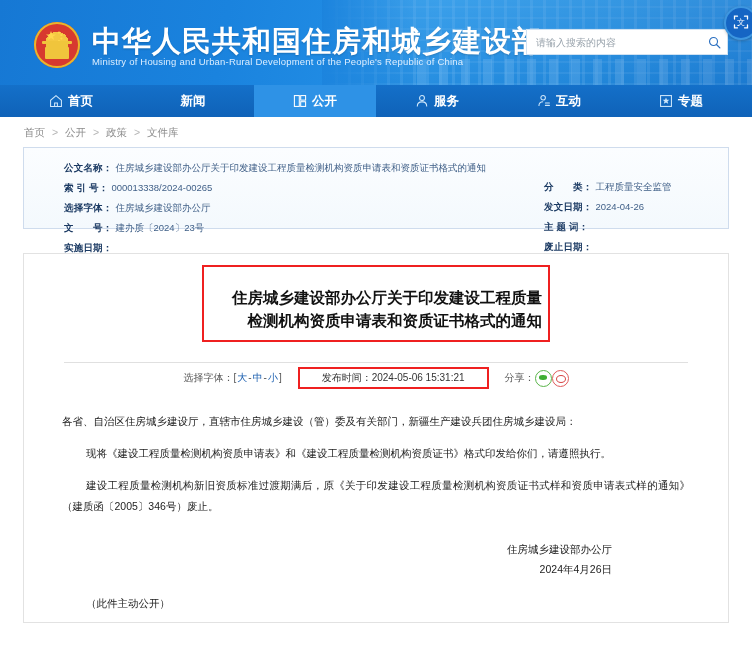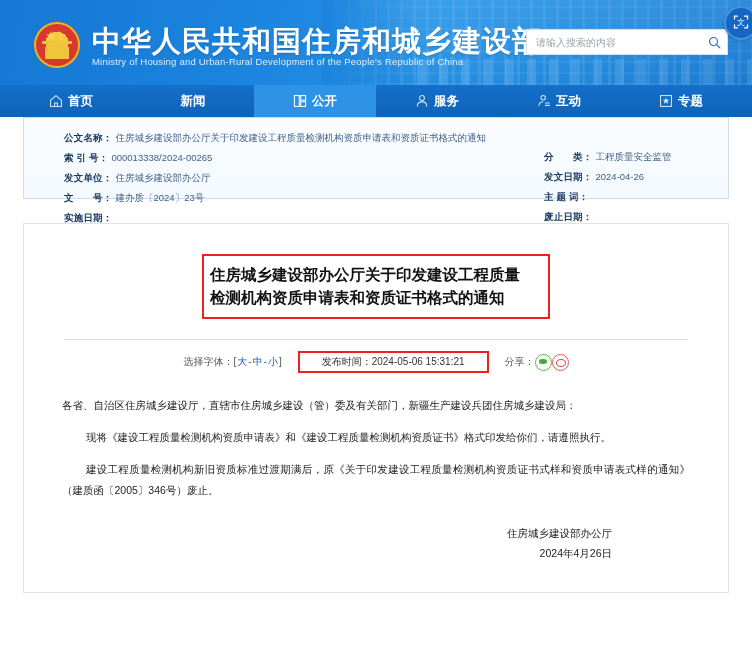--- a/index.html
+++ b/index.html
@@ -122,34 +122,34 @@
     letter-spacing:.2px;
   }
   .meta-value{color:#3f5f87;margin-left:3px;white-space:nowrap;}
 
   
   .doc-card{
     width:706px;margin:24px auto 0;border:1px solid #e2e2e2;background:#fff;
     box-sizing:border-box;padding:0;height:370px;position:relative;overflow:hidden;
   }
   .doc-title-wrap{
-    margin:30px auto 0;width:348px;
-    border:2px solid #ef2020;padding:7px 6px 8px;box-sizing:border-box;
-    text-align:left;
+    margin:11px auto 0;width:348px;
+    border:2px solid #ef2020;padding:19px 6px 8px;box-sizing:border-box;
+    text-align:right;
   }
   .doc-title{
     font-size:15.5px;font-weight:bold;color:#111;line-height:23px;
     font-family:"Liberation Serif","DejaVu Serif",serif;
   }
   .doc-divider{
     width:624px;margin:20px auto 0;height:1px;background:#e0e0e0;
   }
   .doc-bar{
     display:flex;align-items:center;justify-content:center;gap:0;
-    margin-top:11px;font-size:10px;color:#555;
+    margin-top:4px;font-size:10px;color:#555;
   }
   .fs-pick{white-space:nowrap;color:#555;}
   .fs-pick a{color:#1b5fb0;text-decoration:none;cursor:pointer;margin:0 1px;}
   .pubtime{
     margin:0 16px;border:2px solid #ef2020;padding:2px 22px;white-space:nowrap;color:#333;
   }
   .share{display:flex;align-items:center;white-space:nowrap;color:#555;}
   .share-ico{width:15px;height:15px;border-radius:50%;display:inline-block;}
   .share-ico.wechat{background:#fff;border:1.5px solid #5ab54a;position:relative;}
   .share-ico.wechat:after{
@@ -273,33 +273,42 @@
           <svg width="14" height="14" viewBox="0 0 16 16">
             <rect x="1.8" y="1.8" width="12.4" height="12.4" fill="none" stroke="#cfe7fb" stroke-width="1.2"></rect>
             <polygon points="8,4 9.1,6.6 11.9,6.6 9.7,8.4 10.5,11.2 8,9.6 5.5,11.2 6.3,8.4 4.1,6.6 6.9,6.6" fill="#cfe7fb"></polygon>
           </svg>
         </span>
         <span>专题</span>
       </div>
     </div>
   </div>
 
+  <div class="crumb">
+    <span>首页</span>
+    <span class="sep">&gt;</span>
+    <span>公开</span>
+    <span class="sep">&gt;</span>
+    <span>政策</span>
+    <span class="sep">&gt;</span>
+    <span>文件库</span>
+  </div>
 
   <div class="meta-card">
     <div class="meta-col-l">
       <div class="meta-row">
         <span class="meta-label">公文名称：</span>
         <span class="meta-value">住房城乡建设部办公厅关于印发建设工程质量检测机构资质申请表和资质证书格式的通知</span>
       </div>
       <div class="meta-row">
         <span class="meta-label">索 引 号：</span>
         <span class="meta-value">000013338/2024-00265</span>
       </div>
       <div class="meta-row">
-        <span class="meta-label">发文单位：</span>
+        <span class="meta-label">选择字体：</span>
         <span class="meta-value">住房城乡建设部办公厅</span>
       </div>
       <div class="meta-row">
         <span class="meta-label">文　　号：</span>
         <span class="meta-value">建办质〔2024〕23号</span>
       </div>
       <div class="meta-row">
         <span class="meta-label">实施日期：</span>
         <span class="meta-value"></span>
       </div>
@@ -353,16 +362,17 @@
     <div class="doc-body">
       <p class="doc-p">各省、自治区住房城乡建设厅，直辖市住房城乡建设（管）委及有关部门，新疆生产建设兵团住房城乡建设局：</p>
       <p class="doc-p indent">现将《建设工程质量检测机构资质申请表》和《建设工程质量检测机构资质证书》格式印发给你们，请遵照执行。</p>
       <p class="doc-p indent">建设工程质量检测机构新旧资质标准过渡期满后，原《关于印发建设工程质量检测机构资质证书式样和资质申请表式样的通知》（建质函〔2005〕346号）废止。</p>
 
       <div class="sign">
         <div class="sign-line">住房城乡建设部办公厅</div>
         <div class="sign-line">2024年4月26日</div>
       </div>
 
+      <div class="note">（此件主动公开）</div>
     </div>
   </div>
 
 </div>
 
 </body></html>

